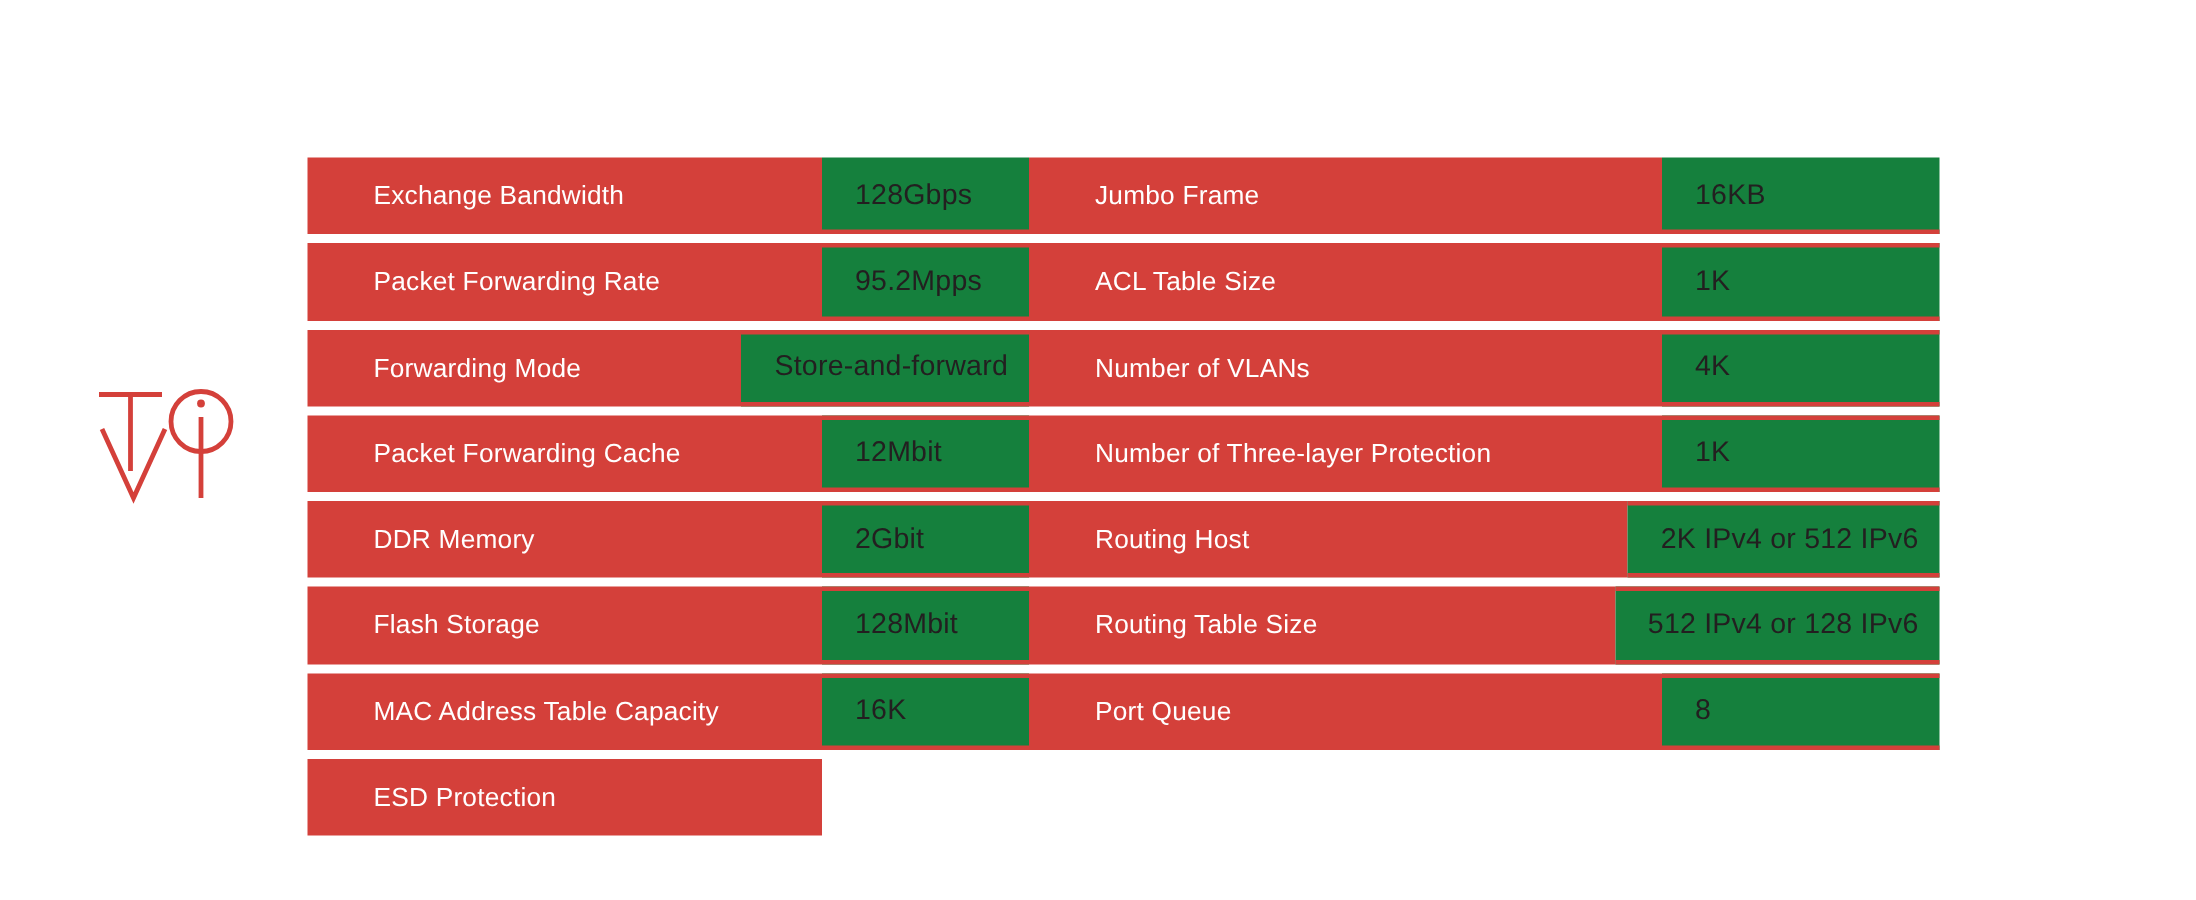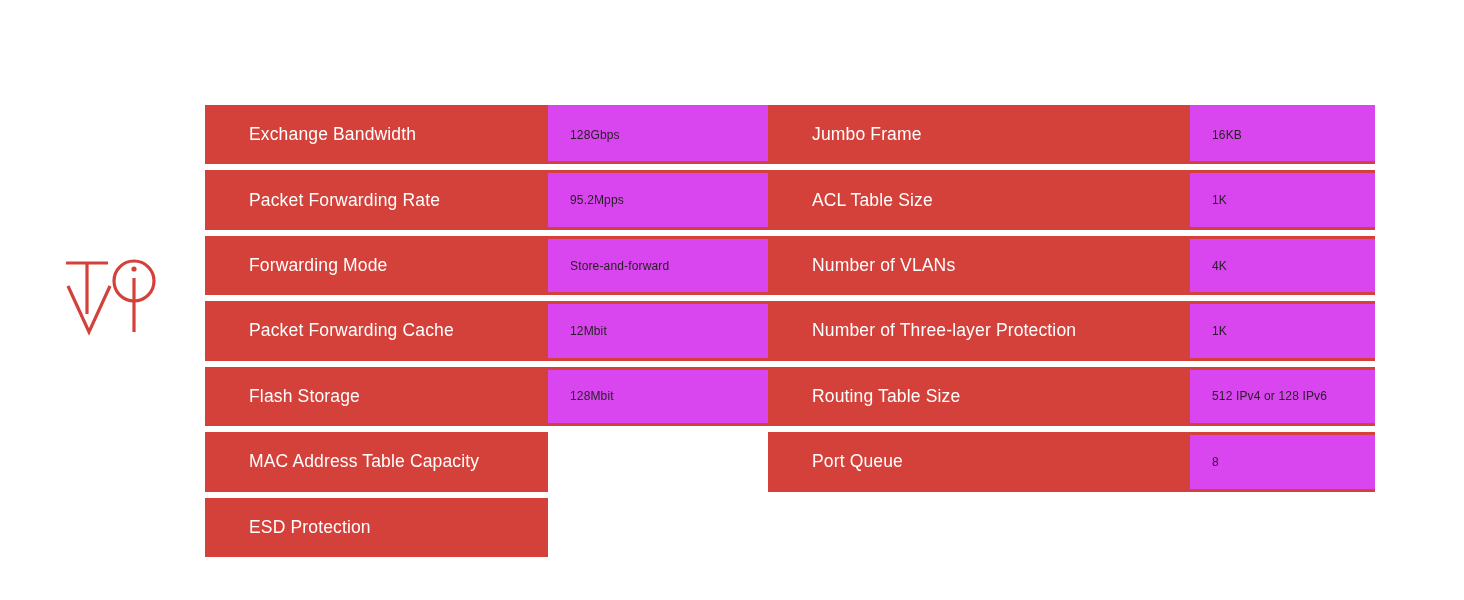--- a/index.html
+++ b/index.html
@@ -42,48 +42,48 @@
     margin-bottom: 6px;
     min-height: 0;
   }
   .spec-row:last-child { margin-bottom: 0; }
 
   
   .pair {
     display: flex;
     min-width: 0;
   }
-  .pair-left  { width: 563px; }
+  .pair-left  { width: 481px; }
   .pair-right { width: 607px; }
   .pair-full  { width: 1170px; }
 
   .label-cell {
     background: #D4403A;
     color: #ffffff;
     display: flex;
     align-items: center;
     box-sizing: border-box;
     padding: 0 18px 0 44px;
     font-size: 17.5px;
     letter-spacing: 0.15px;
     white-space: nowrap;
   }
   .pair-left  .label-cell { width: 343px; }
   .pair-right .label-cell { width: 422px; }
   .pair-full  .label-cell { width: 343px; text-align: center; }
 
   .value-cell {
     flex: 1 1 auto;
-    background: #d946ef;
+    background: #15803d;
     color: #231f20;
     display: flex;
     align-items: center;
     box-sizing: border-box;
     padding: 0 14px 0 22px;
-    font-size: 12px;
+    font-size: 19px;
     letter-spacing: 0.15px;
     white-space: nowrap;
     border-top: 3px solid #D4403A;
     border-bottom: 3px solid #D4403A;
   }
   
   .spec-row.first .value-cell { border-top: 3px solid transparent; }
   
   .spec-row.last .value-cell { border-bottom: 3px solid transparent; }
 </style>
@@ -146,35 +146,46 @@
     <div class="pair pair-left">
       <div class="label-cell">Packet Forwarding Cache</div>
       <div class="value-cell">12Mbit</div>
     </div>
     <div class="pair pair-right">
       <div class="label-cell">Number of Three-layer Protection</div>
       <div class="value-cell">1K</div>
     </div>
   </div>
 
+  <div class="spec-row">
+    <div class="pair pair-left">
+      <div class="label-cell">DDR Memory</div>
+      <div class="value-cell">2Gbit</div>
+    </div>
+    <div class="pair pair-right">
+      <div class="label-cell">Routing Host</div>
+      <div class="value-cell">2K IPv4 or 512 IPv6</div>
+    </div>
+  </div>
 
   <div class="spec-row">
     <div class="pair pair-left">
       <div class="label-cell">Flash Storage</div>
       <div class="value-cell">128Mbit</div>
     </div>
     <div class="pair pair-right">
       <div class="label-cell">Routing Table Size</div>
       <div class="value-cell">512 IPv4 or 128 IPv6</div>
     </div>
   </div>
 
   <div class="spec-row">
     <div class="pair pair-left">
       <div class="label-cell">MAC Address Table Capacity</div>
+      <div class="value-cell">16K</div>
     </div>
     <div class="pair pair-right">
       <div class="label-cell">Port Queue</div>
       <div class="value-cell">8</div>
     </div>
   </div>
 
   <div class="spec-row last">
     <div class="pair pair-full">
       <div class="label-cell">ESD Protection</div>

